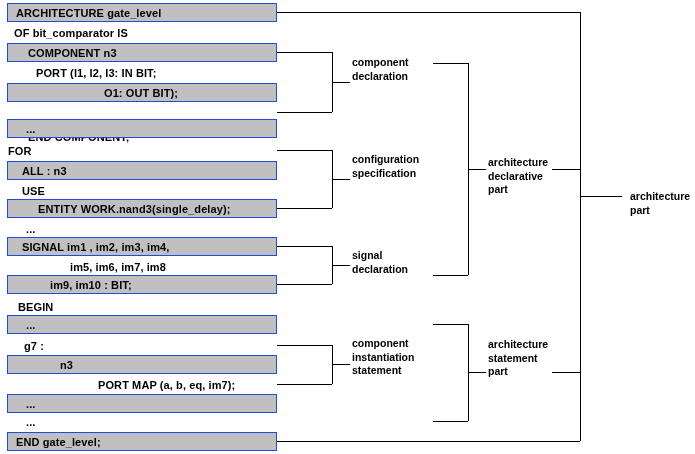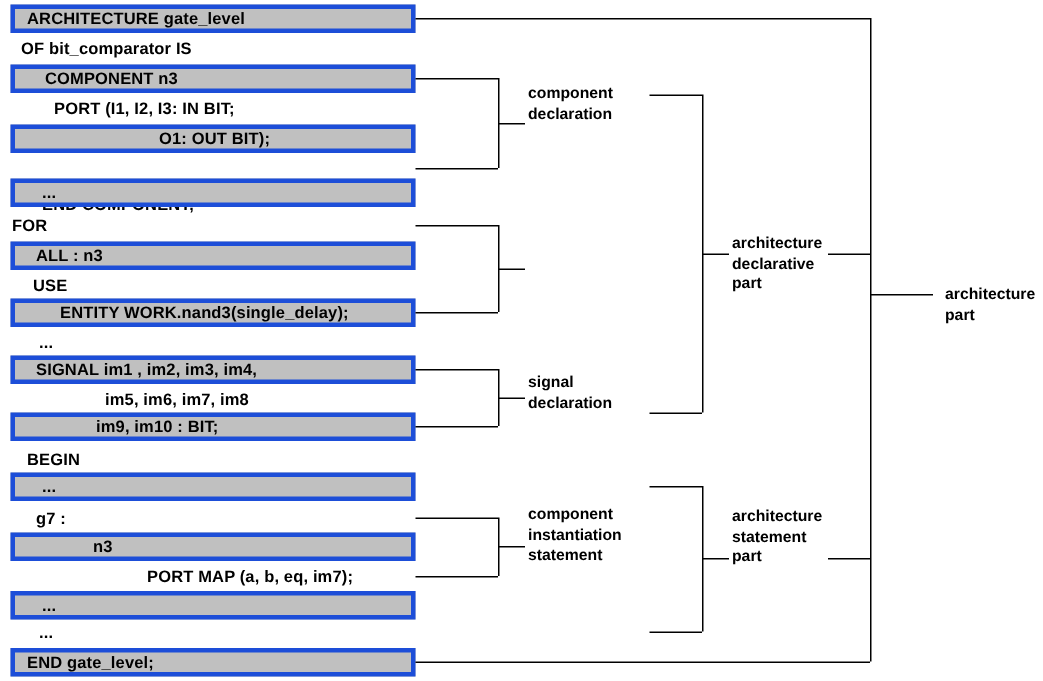--- a/index.html
+++ b/index.html
@@ -27,21 +27,21 @@
     display: flex;
     align-items: center;
     font-size: 11px;
     font-weight: bold;
     color: #000000;
     letter-spacing: 0.1px;
     white-space: nowrap;
   }
   .code-row.shaded {
     background: #c0c0c0;
-    border: 3px solid #1d4ed8;
+    border: 1px solid #1d4ed8;
   }
   .code-row.plain {
     background: transparent;
     border: 1px solid transparent;
   }
   .code-text { display: block; }
 
   
   .hline {
     position: absolute;
@@ -106,21 +106,21 @@
       <div class="code-row plain" style="top: 219px;">
         <span class="code-text" style="margin-left: 18px;">...</span>
       </div>
       <div class="code-row shaded" style="top: 237px;">
         <span class="code-text" style="margin-left: 14px;">SIGNAL im1 , im2, im3, im4,</span>
       </div>
       <div class="code-row plain" style="top: 257px;">
         <span class="code-text" style="margin-left: 62px;">im5, im6, im7, im8</span>
       </div>
       <div class="code-row shaded" style="top: 275px;">
-        <span class="code-text" style="margin-left: 54px;">im9, im10 : BIT;</span>
+        <span class="code-text" style="margin-left: 42px;">im9, im10 : BIT;</span>
       </div>
       <div class="code-row plain" style="top: 297px;">
         <span class="code-text" style="margin-left: 10px;">BEGIN</span>
       </div>
       <div class="code-row shaded" style="top: 315px;">
         <span class="code-text" style="margin-left: 18px;">...</span>
       </div>
       <div class="code-row plain" style="top: 336px;">
         <span class="code-text" style="margin-left: 16px;">g7 :</span>
       </div>
@@ -159,20 +159,24 @@
   <div class="hline" style="left:277px; top:345px; width:55px;"></div>
   <div class="hline" style="left:277px; top:384px; width:55px;"></div>
   <div class="vline" style="left:332px; top:345px; height:39px;"></div>
   <div class="hline" style="left:332px; top:364px; width:18px;"></div>
 
   <div class="anno" style="left:352px; top:56px;">
     <div>component</div>
     <div>declaration</div>
   </div>
 
+  <div class="anno" style="left:352px; top:153px;">
+    <div>configuration</div>
+    <div>specification</div>
+  </div>
 
   <div class="anno" style="left:352px; top:249px;">
     <div>signal</div>
     <div>declaration</div>
   </div>
 
   <div class="anno" style="left:352px; top:337px;">
     <div>component</div>
     <div>instantiation</div>
     <div>statement</div>

